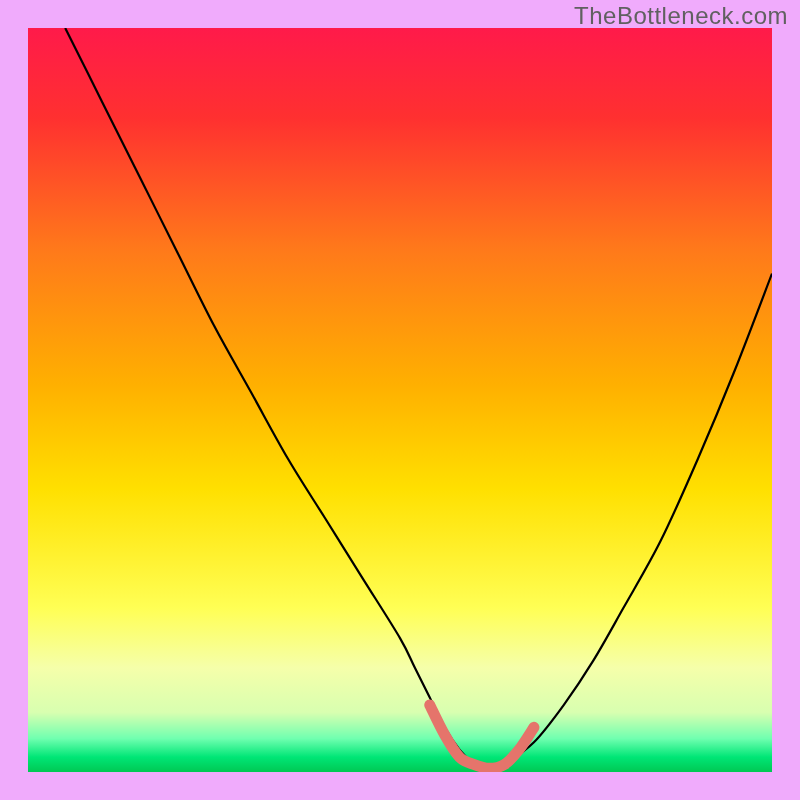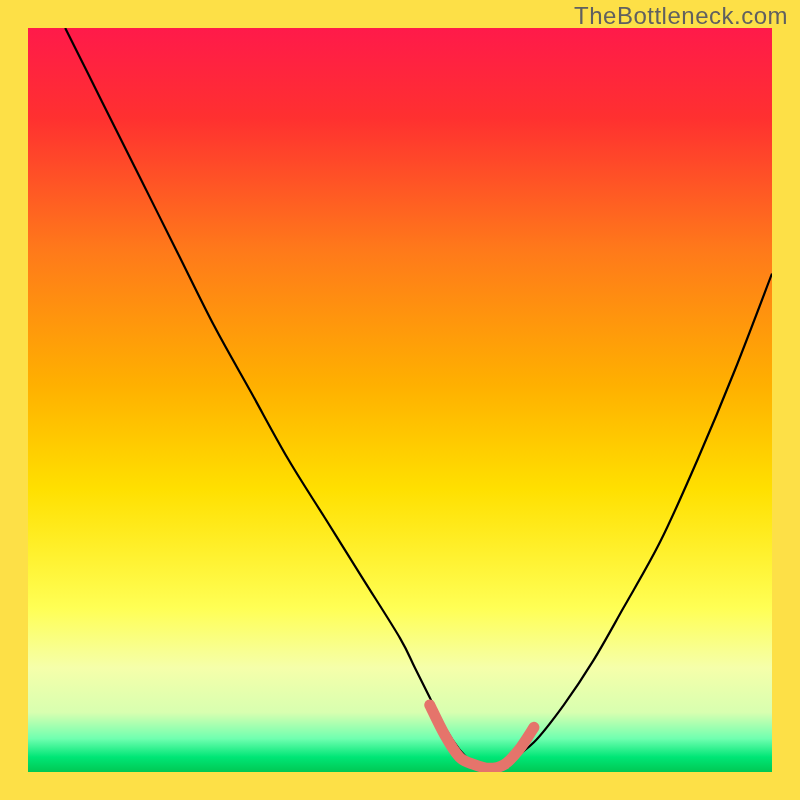--- a/index.html
+++ b/index.html
@@ -8,21 +8,21 @@
     width: 800px;
     height: 800px;
     background: #000;
     overflow: hidden;
     font-family: Arial, Helvetica, sans-serif;
   }
   .frame {
     position: relative;
     width: 800px;
     height: 800px;
-    background: #fde047;
+    background: #f0abfc;
     text-decoration: underline;
   }
   .watermark {
     position: absolute;
     top: 2px;
     right: 12px;
     color: #606060;
     font-size: 24px;
     font-weight: 500;
     letter-spacing: 0.5px;

